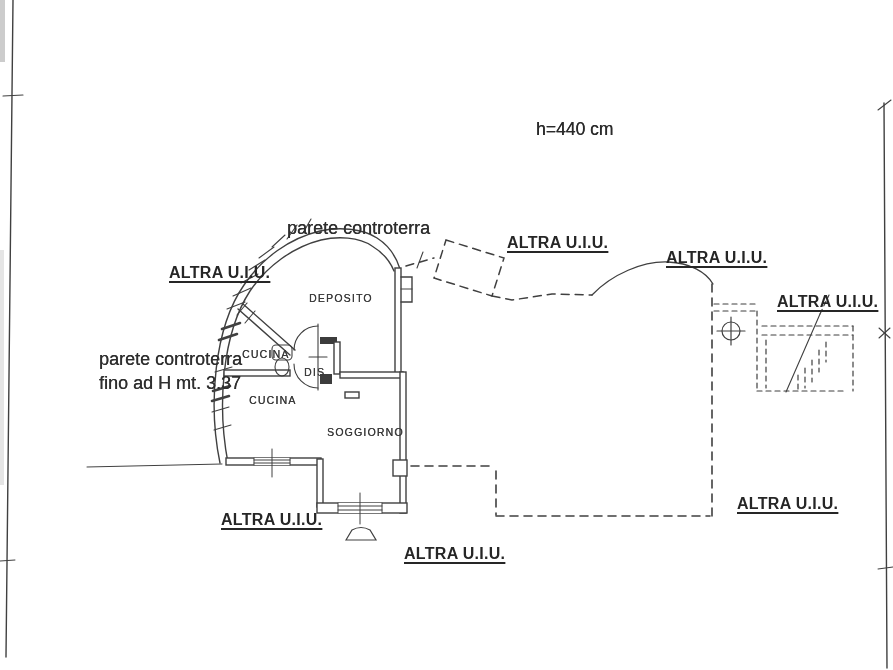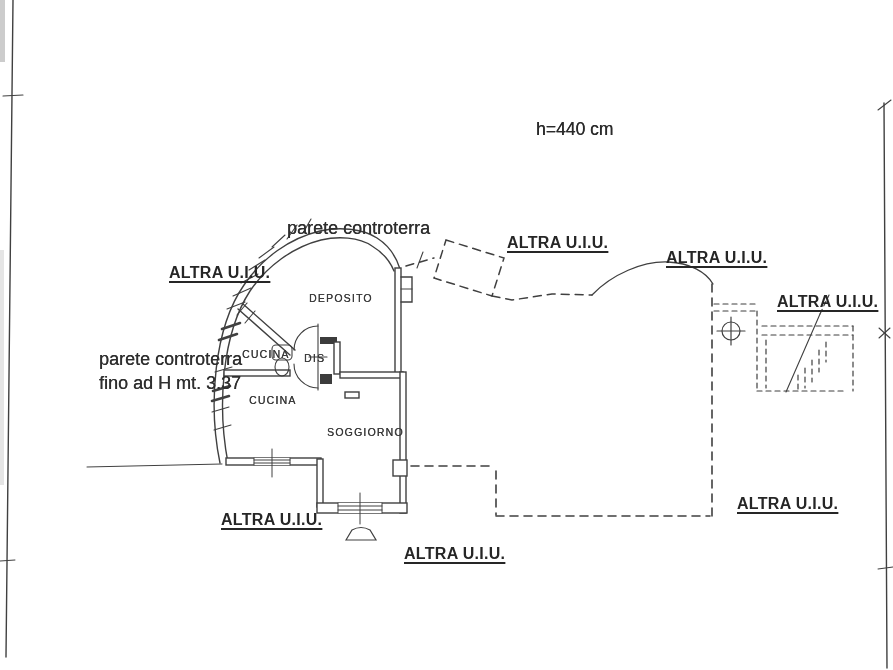--- a/index.html
+++ b/index.html
@@ -175,21 +175,21 @@
 
   <div class="label note" style="left:287px;top:216px;">parete controterra</div>
 
   <div class="label note" style="left:99px;top:347px;">
     <div>parete controterra</div>
     <div>fino ad H mt. 3.37</div>
   </div>
 
   <div class="label room" style="left:309px;top:292px;">DEPOSITO</div>
   <div class="label room" style="left:242px;top:348px;">CUCINA</div>
-  <div class="label room" style="left:304px;top:352px;">DIS</div>
+  <div class="label room" style="left:304px;top:366px;">DIS</div>
   <div class="label room" style="left:249px;top:394px;">CUCINA</div>
   <div class="label room" style="left:327px;top:426px;">SOGGIORNO</div>
 
   <div class="label uiu" style="left:169px;top:264px;">ALTRA U.I.U.</div>
   <div class="label uiu" style="left:507px;top:234px;">ALTRA U.I.U.</div>
   <div class="label uiu" style="left:666px;top:249px;">ALTRA U.I.U.</div>
   <div class="label uiu" style="left:777px;top:293px;">ALTRA U.I.U.</div>
   <div class="label uiu" style="left:221px;top:511px;">ALTRA U.I.U.</div>
   <div class="label uiu" style="left:404px;top:545px;">ALTRA U.I.U.</div>
   <div class="label uiu" style="left:737px;top:495px;">ALTRA U.I.U.</div>

